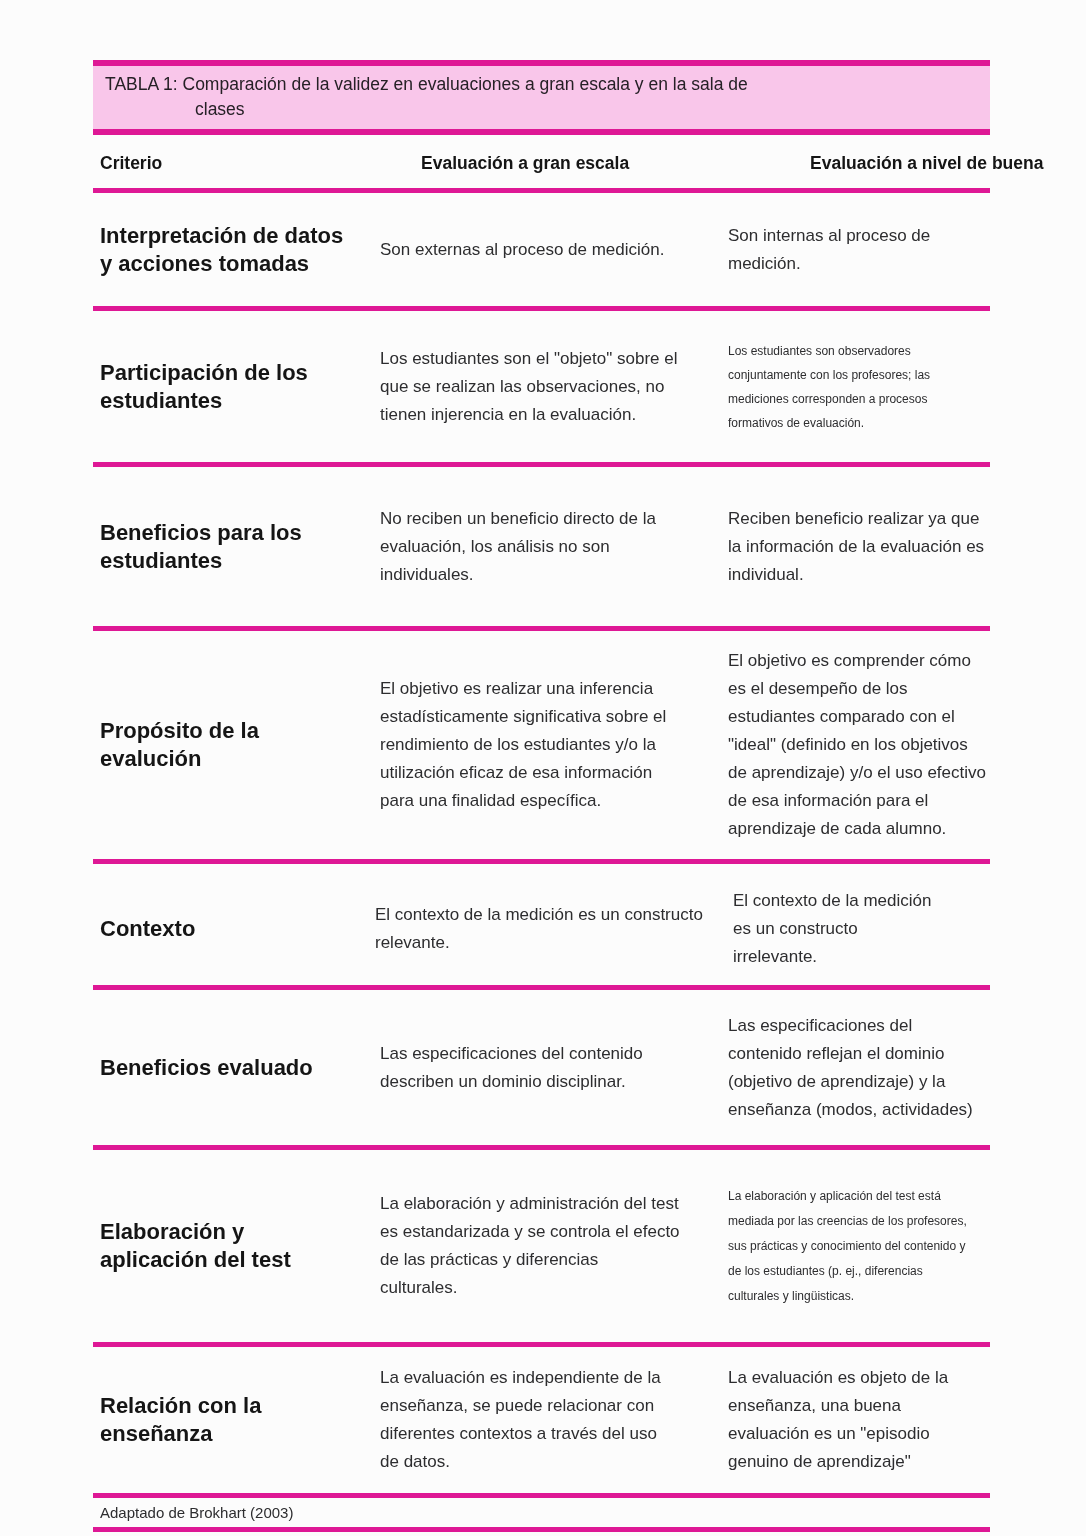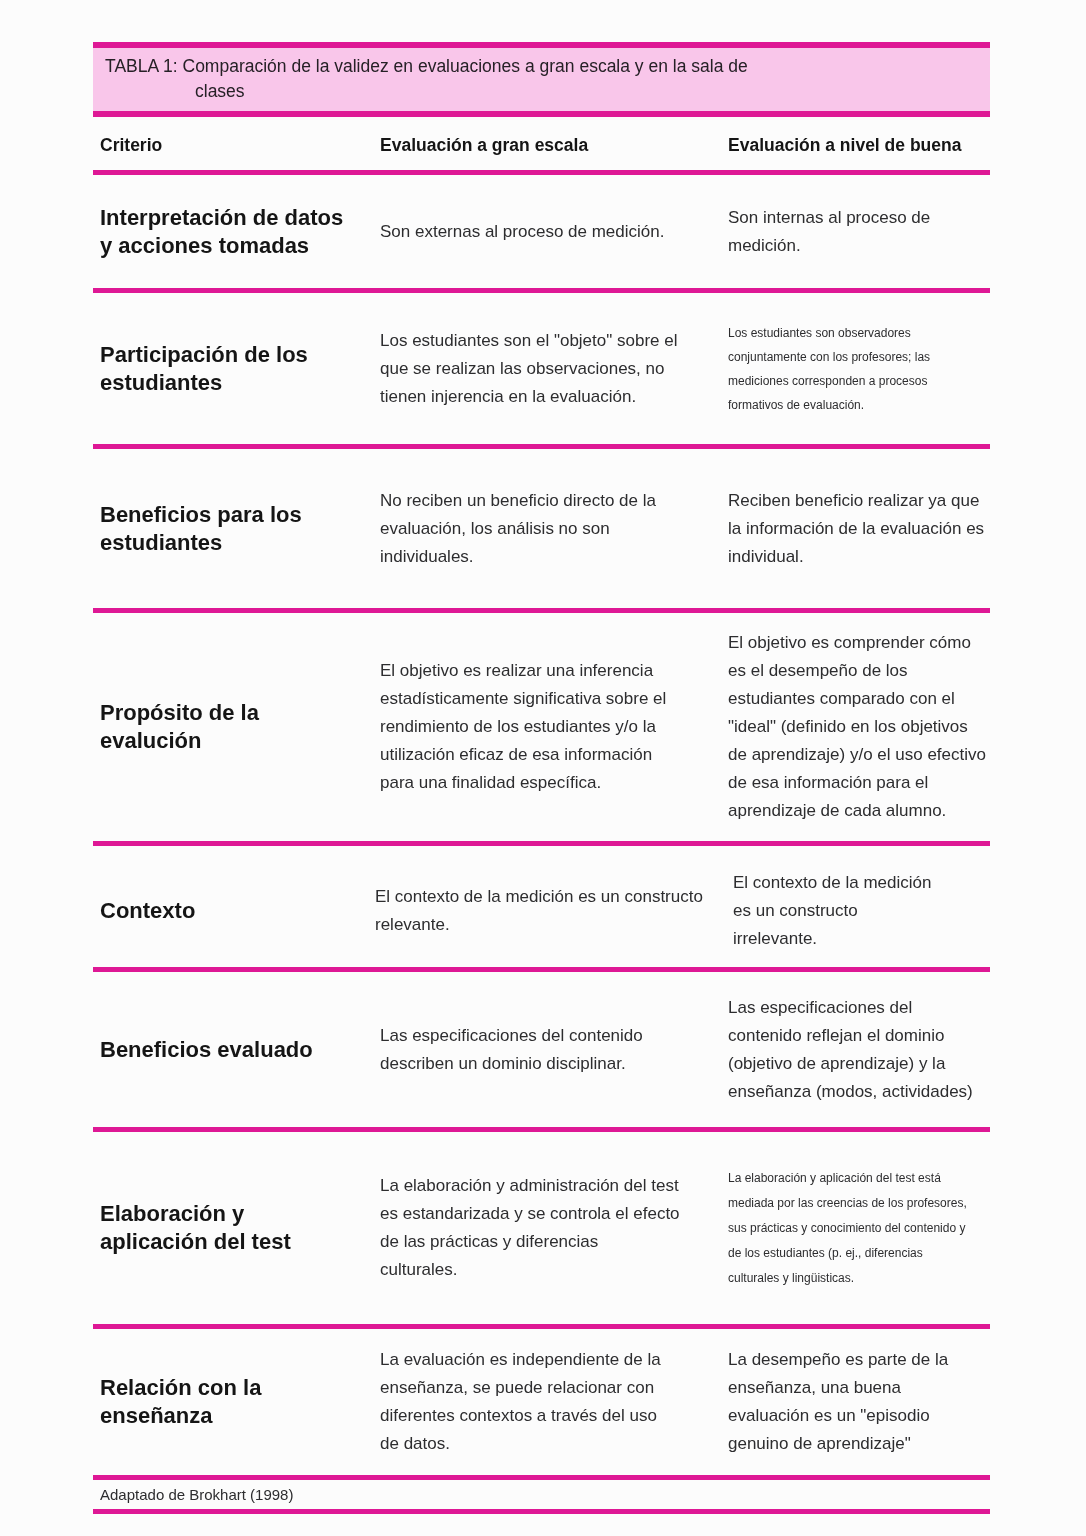--- a/index.html
+++ b/index.html
@@ -19,21 +19,21 @@
   }
   .page{
     position:relative;
     width:1086px;
     height:1536px;
     overflow:hidden;
   }
   .doc{
     position:absolute;
     left:93px;
-    top:42px;
+    top:60px;
     width:897px;
   }
   
   .title-bar{
     background:var(--title-bg);
     border-top:6px solid var(--accent);
     border-bottom:6px solid var(--accent);
     padding:6px 10px 7px 12px;
     font-size:17.5px;
     line-height:25px;
@@ -41,20 +41,21 @@
   }
   .title-line2{
     padding-left:90px;
   }
   
   .header-row{
     display:grid;
     grid-template-columns:282px 353px 262px;
     min-height:53px;
     align-items:center;
+    gap:41px;
   }
   .header-cell{
     font-weight:bold;
     font-size:17.5px;
     color:var(--heading);
     padding-top:4px;
   }
   .header-cell.c1{padding-left:7px;}
   .header-cell.c2{padding-left:5px;}
   
@@ -173,21 +174,21 @@
     <div class="row r7">
       <div class="cell crit">Elaboración y aplicación del test</div>
       <div class="cell body-cell col-g">La elaboración y administración del test es estandarizada y se controla el efecto de las prácticas y diferencias culturales.</div>
       <div class="cell body-cell col-a small-text">La elaboración y aplicación del test está mediada por las creencias de los profesores, sus prácticas y conocimiento del contenido y de los estudiantes (p. ej., diferencias culturales y lingüisticas.</div>
     </div>
     <div class="sep"></div>
 
     <div class="row r8">
       <div class="cell crit">Relación con la enseñanza</div>
       <div class="cell body-cell col-g">La evaluación es independiente de la enseñanza, se puede relacionar con diferentes contextos a través del uso de datos.</div>
-      <div class="cell body-cell col-a">La desempeño es parte de la enseñanza, una buena evaluación es un "episodio genuino de aprendizaje"</div>
+      <div class="cell body-cell col-a">La evaluación es objeto de la enseñanza, una buena evaluación es un "episodio genuino de aprendizaje"</div>
     </div>
     <div class="sep"></div>
 
-    <div class="footer-row">Adaptado de Brokhart (1998)</div>
+    <div class="footer-row">Adaptado de Brokhart (2003)</div>
     <div class="sep"></div>
 
   </div>
 </div>
 
 </body></html>

